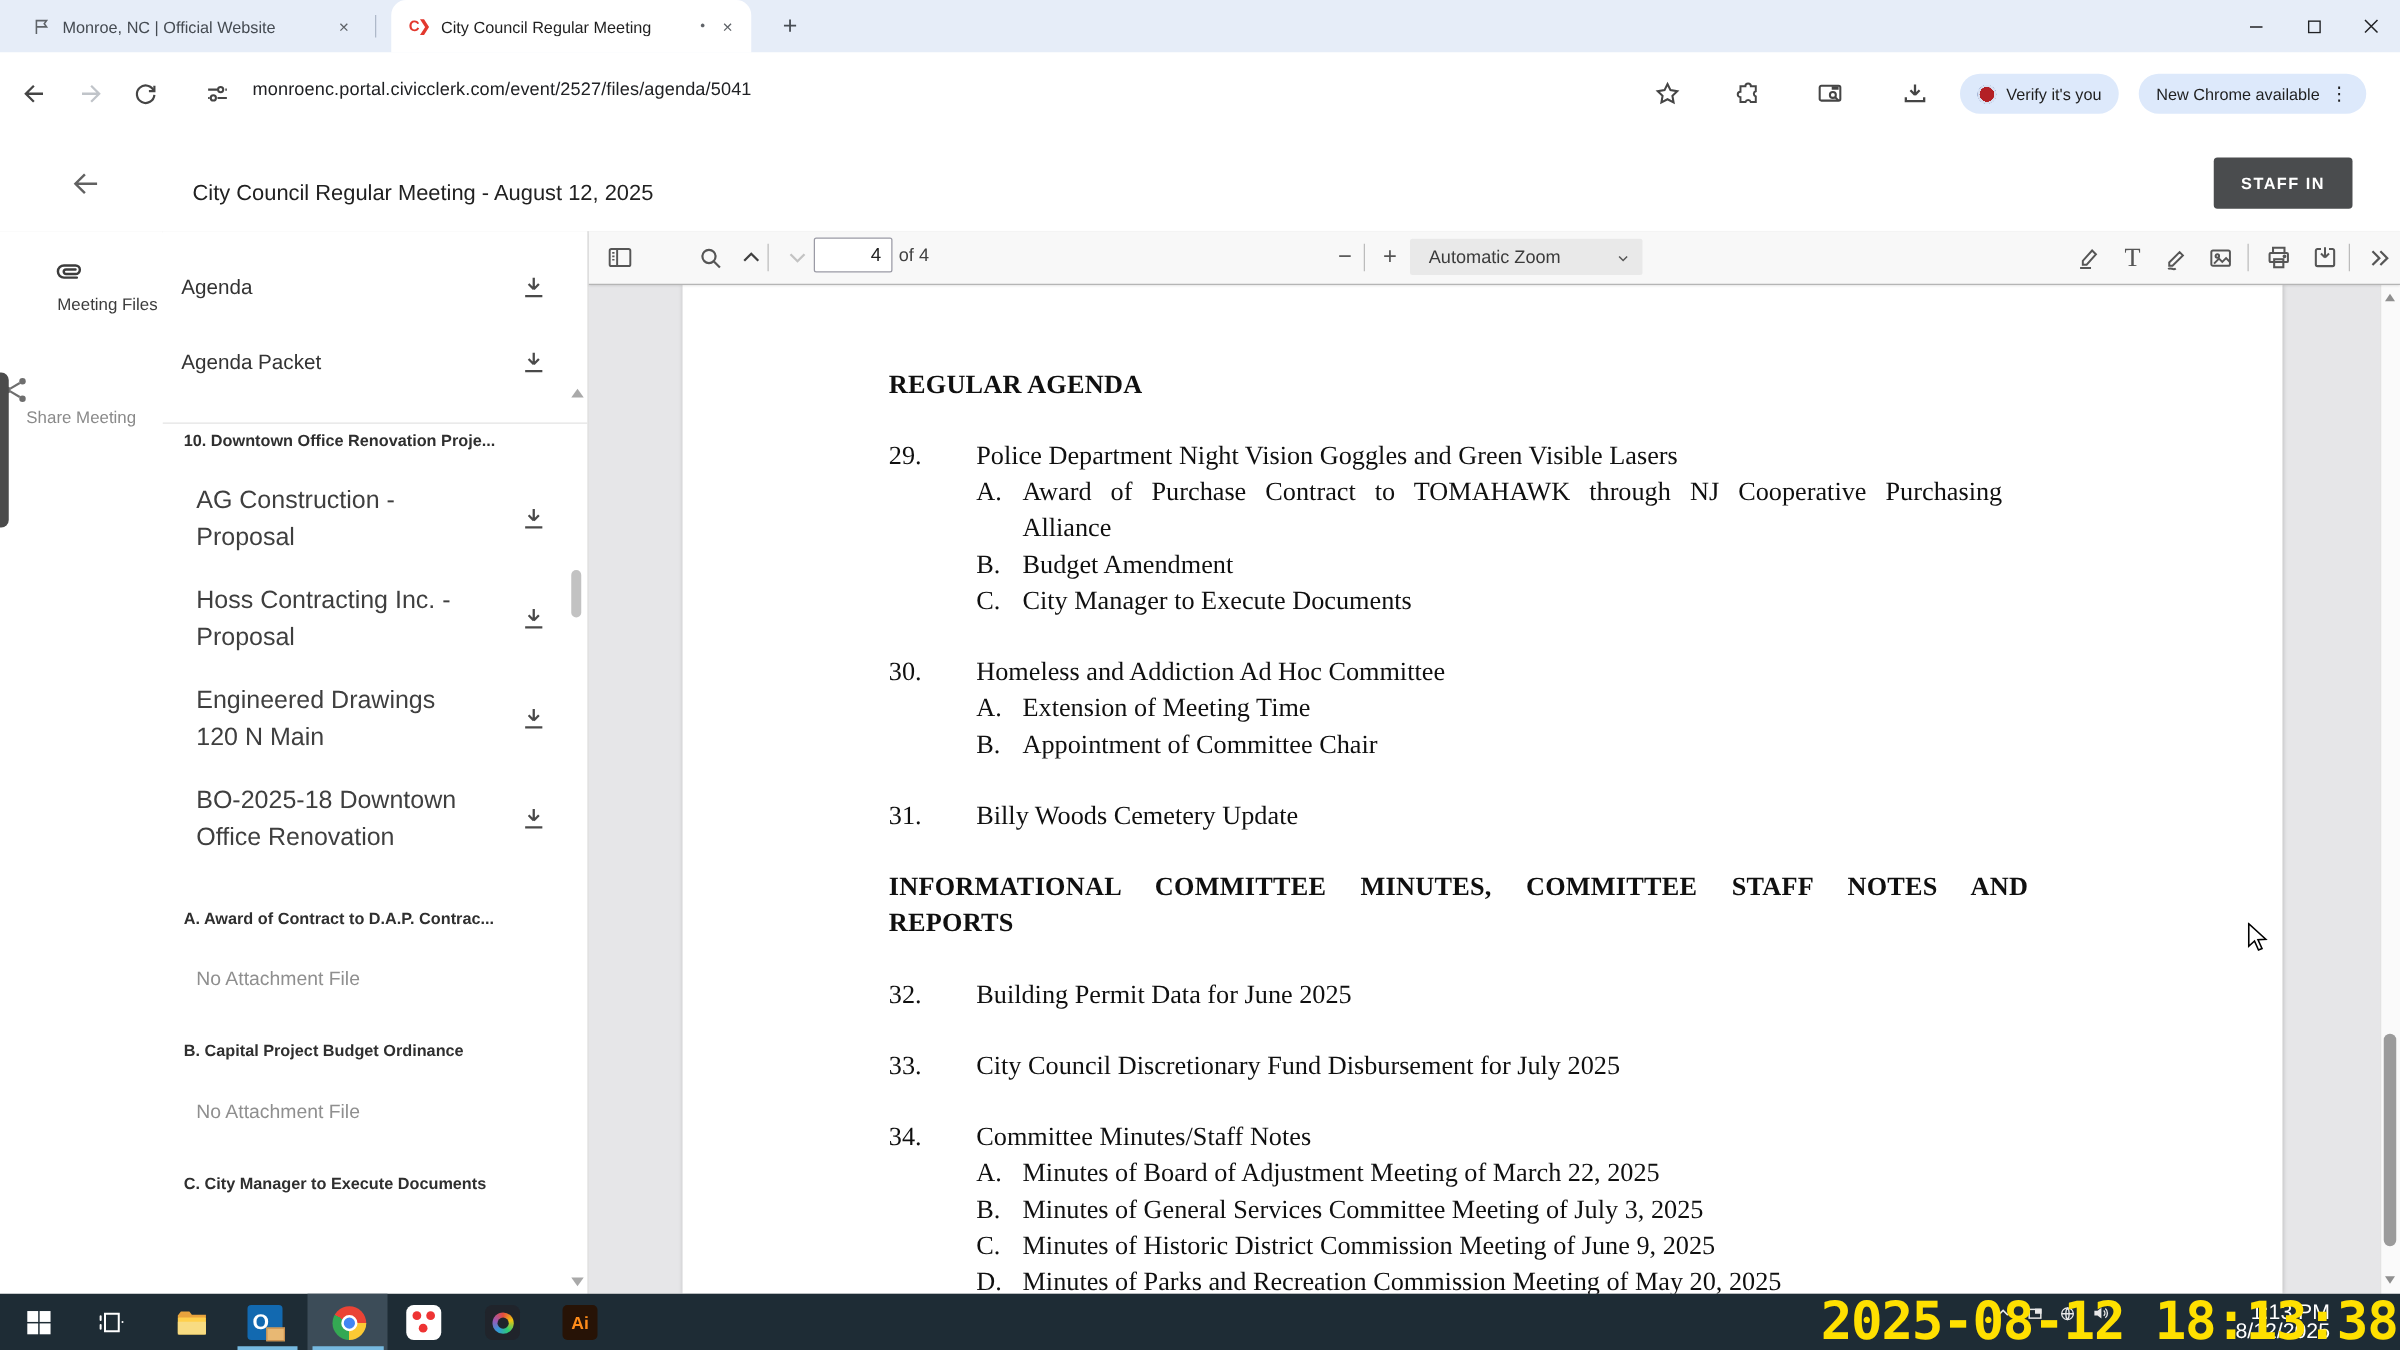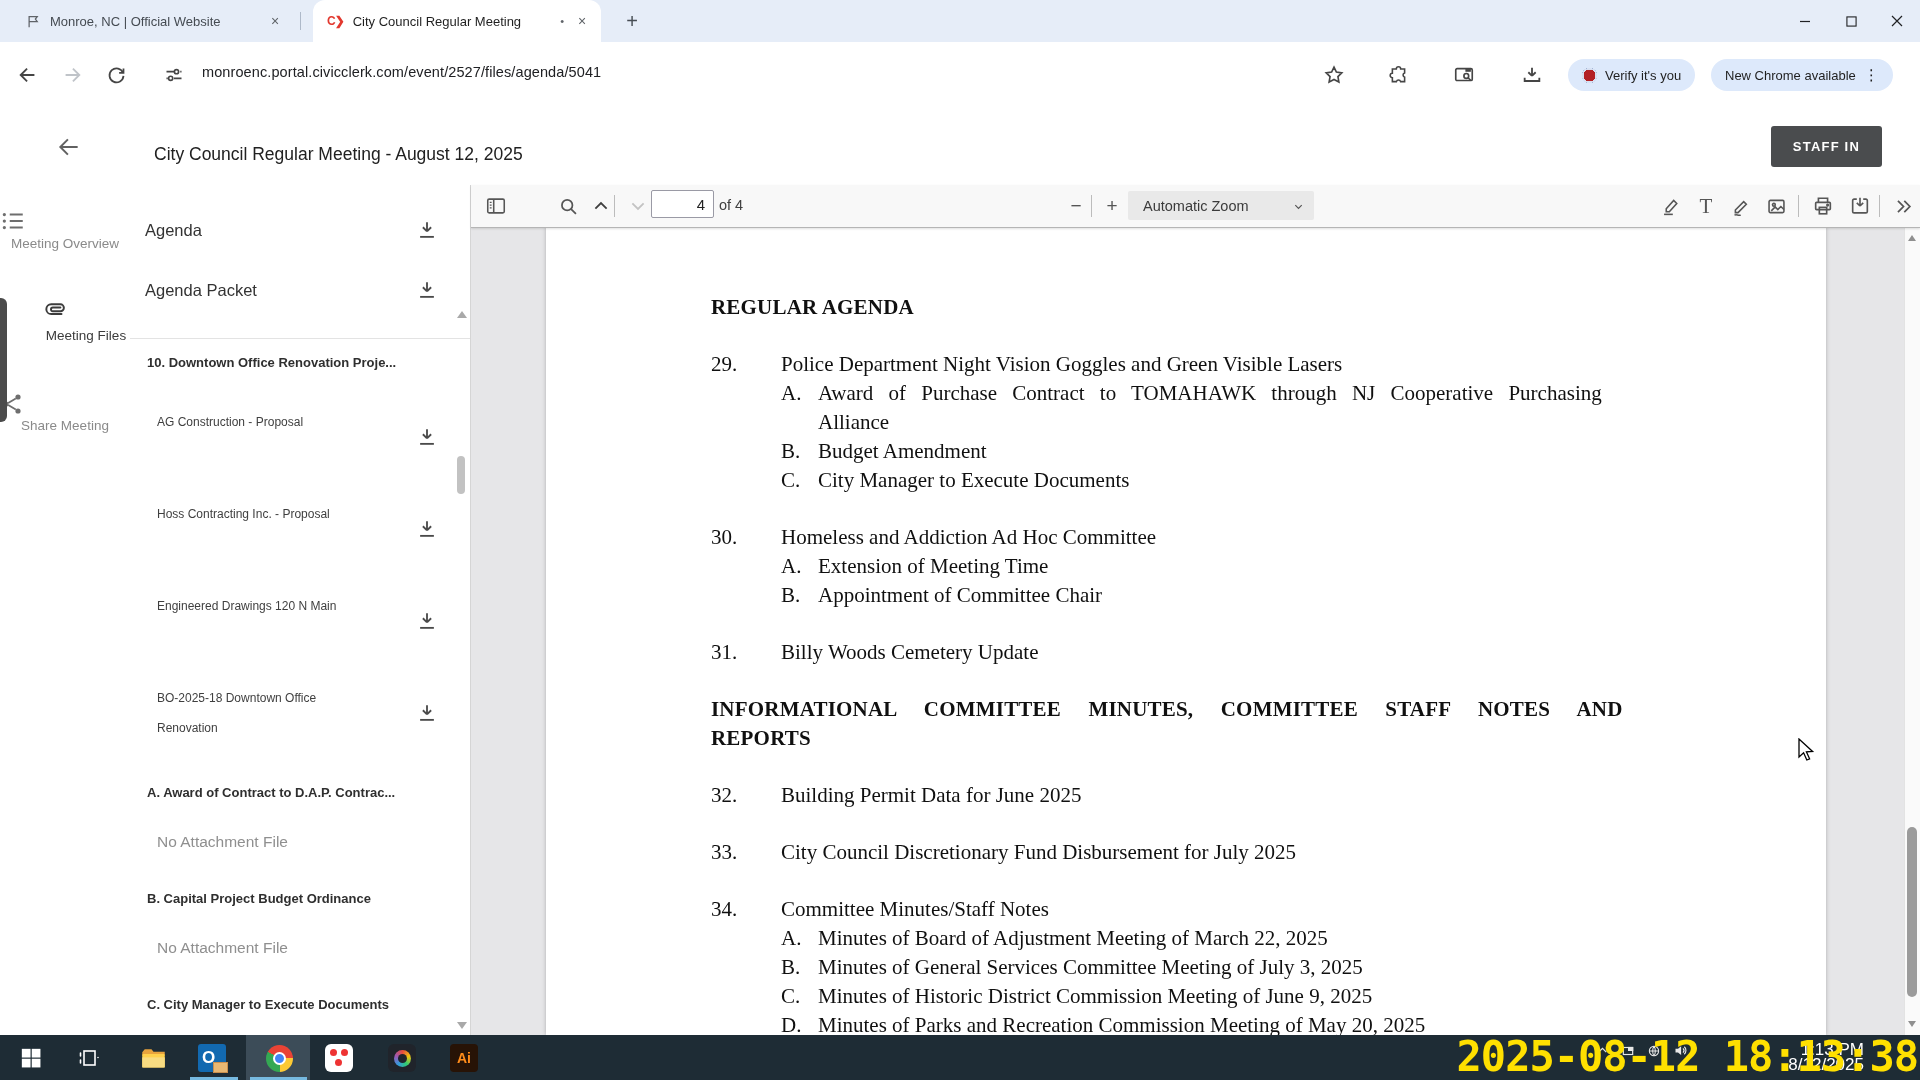--- a/index.html
+++ b/index.html
@@ -54,24 +54,24 @@
   .rail-ind{position:absolute;left:0;top:113px;width:7px;height:124px;background:#4b4b4b;
             border-radius:0 6px 6px 0;}
 
   
   .filepanel{position:absolute;left:130px;top:185px;width:340px;bottom:45px;background:#fff;
              padding-top:15px;box-sizing:border-box;overflow:hidden;}
   .frow{position:relative;}
   .frow .flabel{display:block;}
   .frow .dl{position:absolute;right:32px;top:50%;margin-top:-11px;width:22px;height:22px;color:#4a4a4a;}
   .frow.top{height:60px;display:flex;align-items:center;padding-left:15px;font-size:16.5px;color:#333;}
-  .frow.file:not(.top){margin-top:32px;min-height:60px;padding-left:27px;font-size:12px;color:#3f3f3f;}
+  .frow.file:not(.top){margin-top:20px;min-height:60px;padding-left:27px;font-size:20px;color:#3f3f3f;}
   .frow.file:not(.top) .flabel{width:215px;line-height:30px;}
   .frow.divider{height:1px;background:#e3e3e3;margin:18px 0 0 0;}
-  .frow.header{margin-top:10px;height:26px;padding-left:17px;font-size:13px;font-weight:bold;color:#2f2f2f;
+  .frow.header{height:26px;padding-left:17px;font-size:13px;font-weight:bold;color:#2f2f2f;
                display:flex;align-items:center;}
   .frow.headerA{margin-top:36px;}
   .frow.headerB{margin-top:28px;}
   .frow.noattach{margin-top:22px;height:30px;padding-left:27px;font-size:15.5px;color:#8f8f8f;
                  display:flex;align-items:center;}
   .fp-scroll{position:absolute;right:3px;top:126px;bottom:6px;width:12px;}
   .fp-up{position:absolute;top:0;left:2px;width:0;height:0;border:5px solid transparent;border-bottom:7px solid #a9a9a9;border-top:none;}
   .fp-down{position:absolute;bottom:0;left:2px;width:0;height:0;border:5px solid transparent;border-top:7px solid #a9a9a9;border-bottom:none;}
   .fp-thumb{position:absolute;top:145px;left:2px;width:8px;height:38px;border-radius:4px;background:#c2c2c2;}
 
@@ -244,29 +244,20 @@
     <div class="backbtn">
       <svg width="26" height="26" viewBox="0 0 24 24" fill="none" stroke="#616161" stroke-width="1.8">
           <path d="M20 12H4.5m6.5-7l-7 7 7 7"></path>
         </svg>
     </div>
     <div class="sitetitle">City Council Regular Meeting - August 12, 2025</div>
     <div class="signin">STAFF IN</div>
   </div>
 
   <div class="rail">
-    <div class="rail-item">
-      <span class="ric">
-        <svg width="26" height="26" viewBox="0 0 24 24" fill="none" stroke="currentColor" stroke-width="2">
-            <path d="M9 6h12M9 12h12M9 18h12"></path>
-            <path d="M4 6h.01M4 12h.01M4 18h.01" stroke-width="3" stroke-linecap="round"></path>
-          </svg>
-      </span>
-      <div>Meeting Overview</div>
-    </div>
     <div class="rail-item active">
       <span class="ric">
         <svg width="26" height="26" viewBox="0 0 24 24" fill="none" stroke="currentColor" stroke-width="1.8" stroke-linecap="round">
             <path d="M18 13H8.5a4.5 4.5 0 0 1 0-9H17a3.2 3.2 0 0 1 0 6.4H10a1.7 1.7 0 0 1 0-3.4h7"></path>
           </svg>
       </span>
       <div>Meeting Files</div>
     </div>
     <div class="rail-item">
       <span class="ric">

